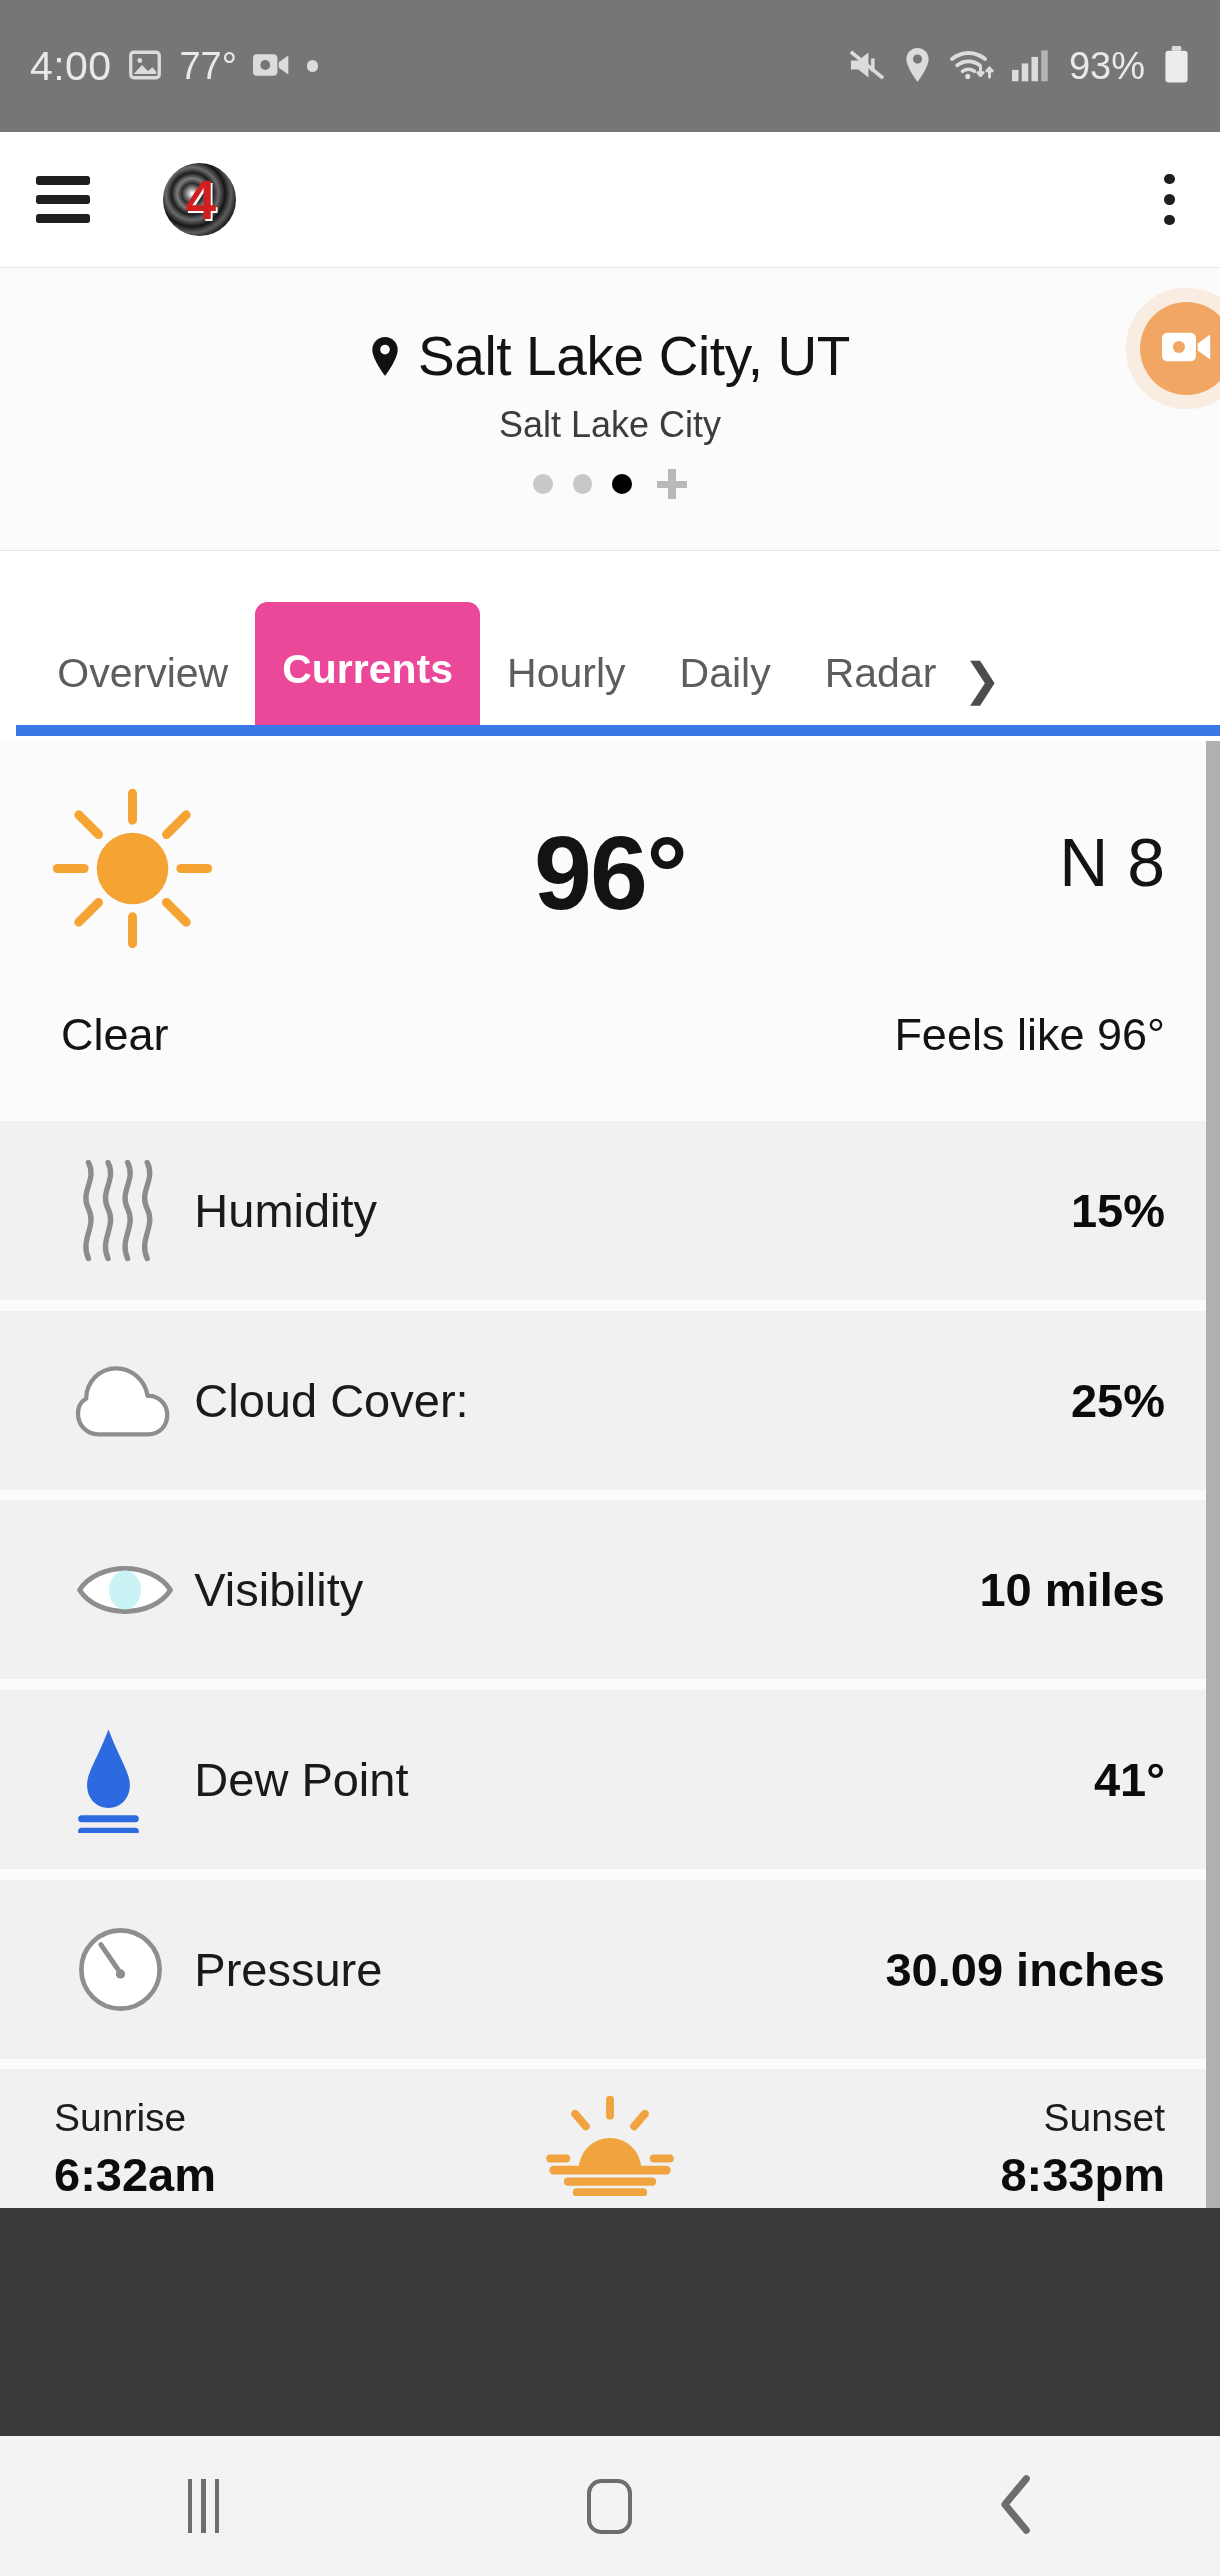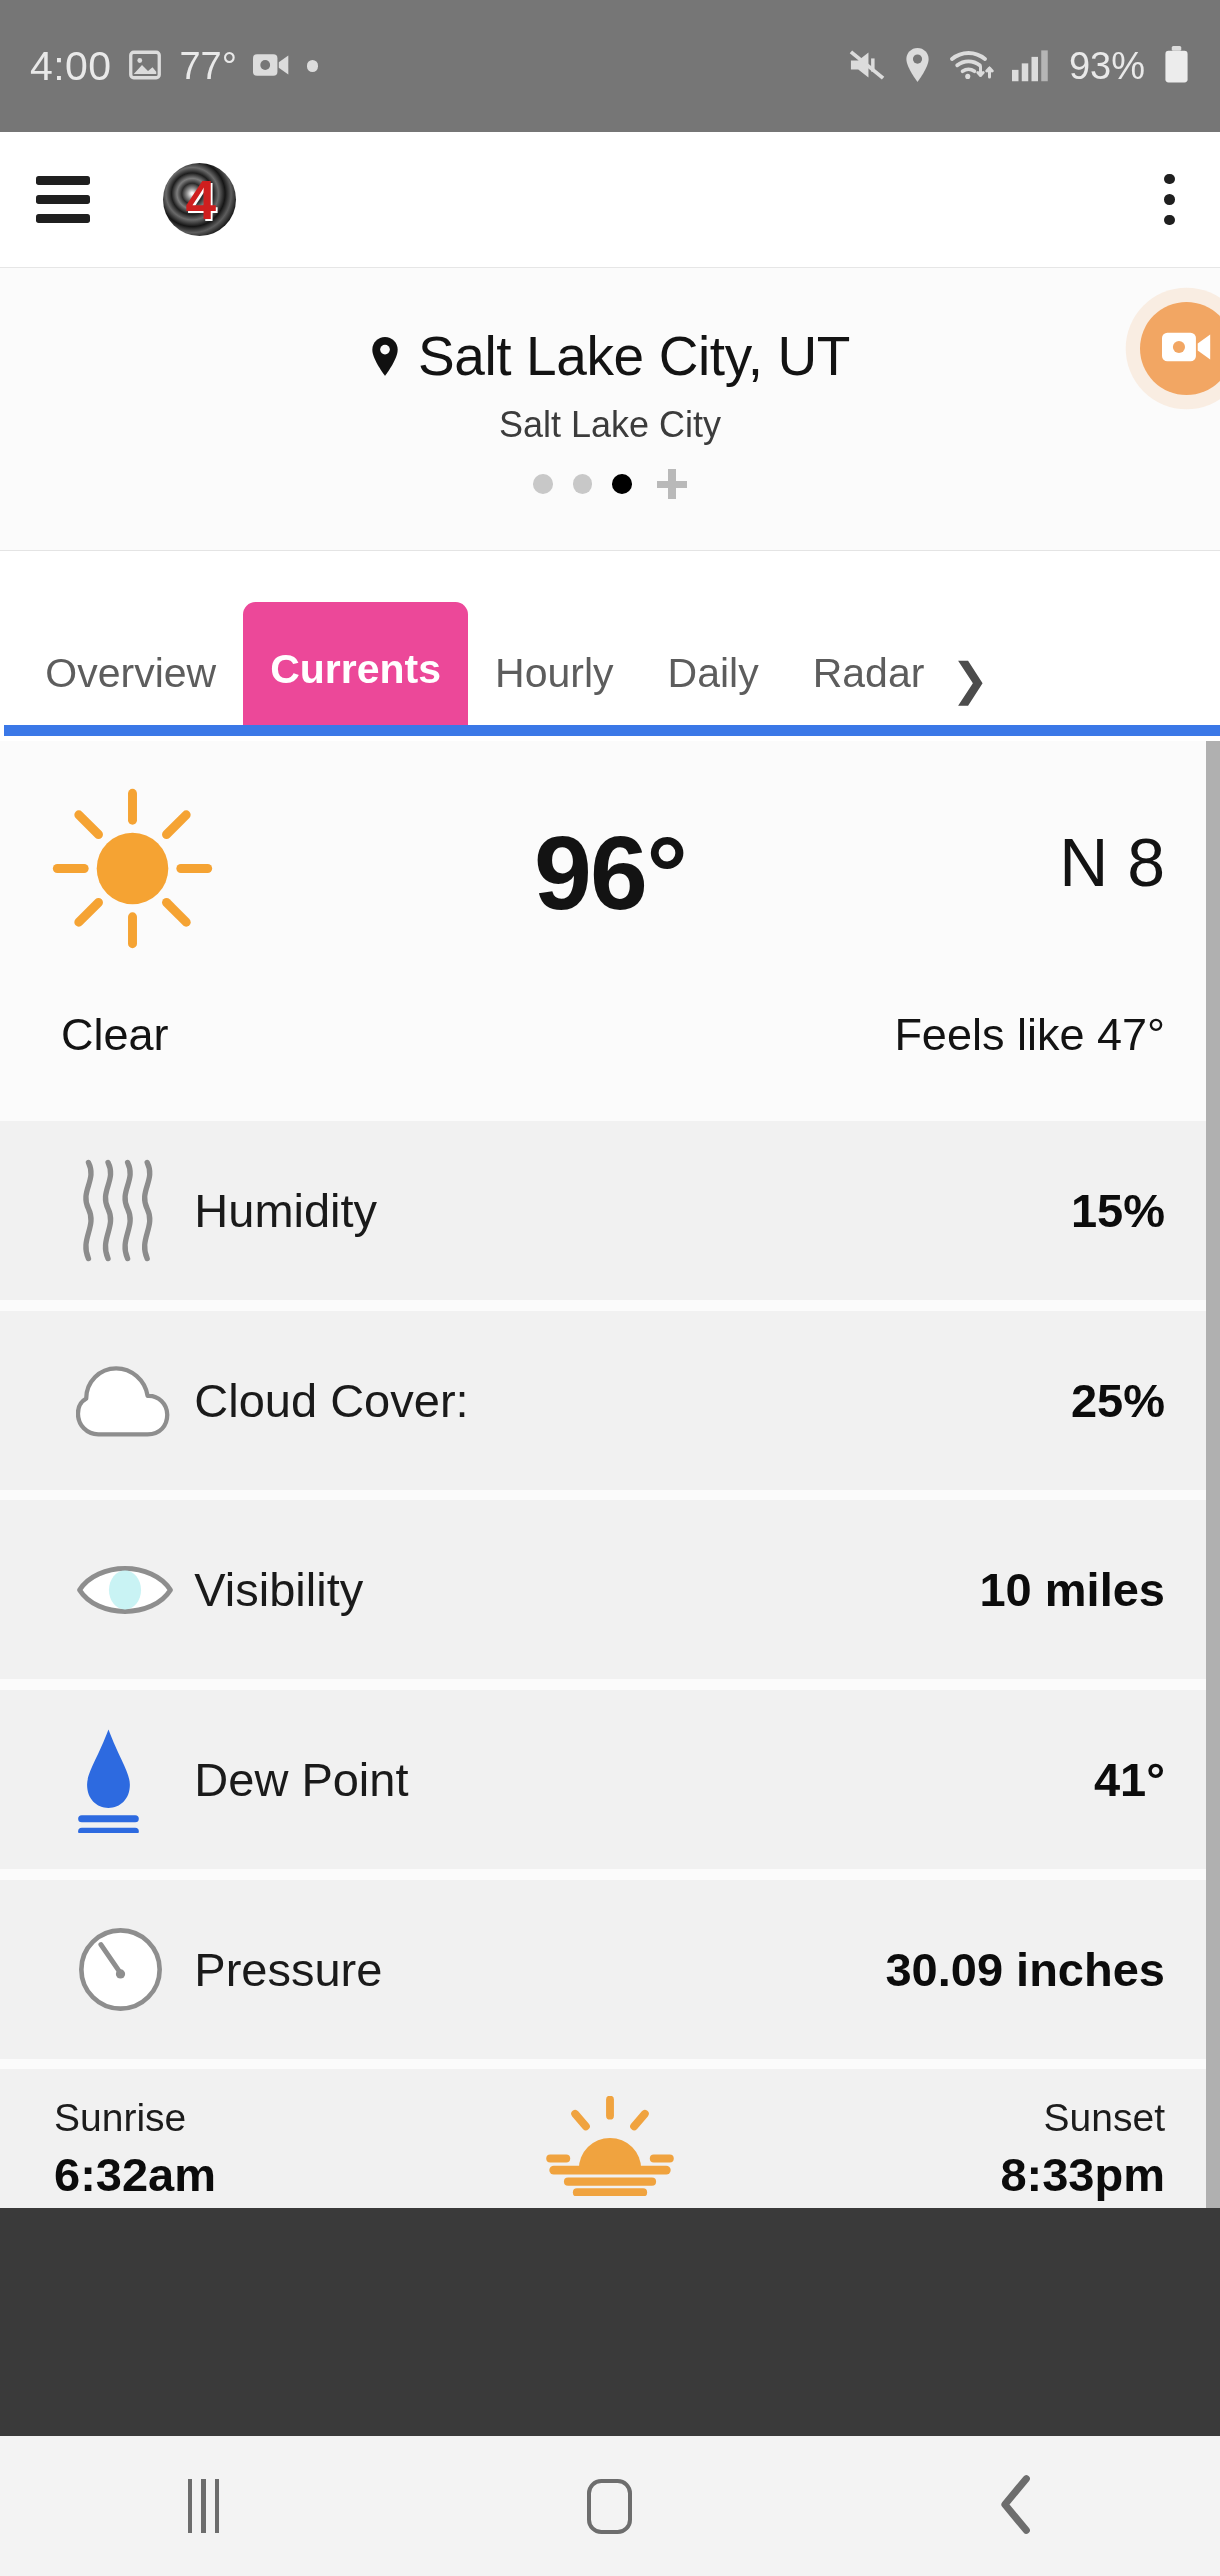--- a/index.html
+++ b/index.html
@@ -70,21 +70,21 @@
   
   .fab{
     position:absolute; top:302px; left:1140px;
     width:93px; height:93px; border-radius:50%;
     background:#f2a663; display:flex; align-items:center; justify-content:center;
     box-shadow:0 0 0 14.3px rgba(242,166,99,0.16); cursor:pointer;
   }
 
   
   .tabsbar{
-    position:absolute; top:552px; left:4px; width:1017px; height:184px;
+    position:absolute; top:552px; left:16px; width:1017px; height:184px;
     background:#ffffff; display:flex; align-items:flex-end;
   }
   .tabs{ display:flex; align-items:flex-end; width:100%; height:100%; padding-left:14.3px; }
   .tab{
     font-size:41px; color:#5d5d5d; padding:0 27px; height:125px;
     display:flex; align-items:center; cursor:pointer; white-space:nowrap;
   }
   .tab.active{
     background:#ec4899; color:#ffffff; font-weight:bold;
     border-radius:12.5px 12.5px 0 0; height:134px;
@@ -270,21 +270,21 @@
             <line x1="20" y1="20" x2="31" y2="31"></line>
             <line x1="69" y1="69" x2="80" y2="80"></line>
             <line x1="20" y1="80" x2="31" y2="69"></line>
             <line x1="69" y1="31" x2="80" y2="20"></line>
           </g>
         </svg>
       </span>
       <div class="bigtemp">96°</div>
       <div class="wind">N 8</div>
       <div class="cond">Clear</div>
-      <div class="feels">Feels like 47°</div>
+      <div class="feels">Feels like 96°</div>
     </div>
 
     <div class="row">
       <span class="ic">
         <svg width="89" height="107" viewBox="0 0 50 60">
           <g fill="none" stroke="#8c8c8c" stroke-width="3" stroke-linecap="round">
             <path d="M7 3 C12 13 2 19 7 29 C12 39 2 46 7 57"></path>
             <path d="M18 3 C23 13 13 19 18 29 C23 39 13 46 18 57"></path>
             <path d="M29 3 C34 13 24 19 29 29 C34 39 24 46 29 57"></path>
             <path d="M40 3 C45 13 35 19 40 29 C45 39 35 46 40 57"></path>

